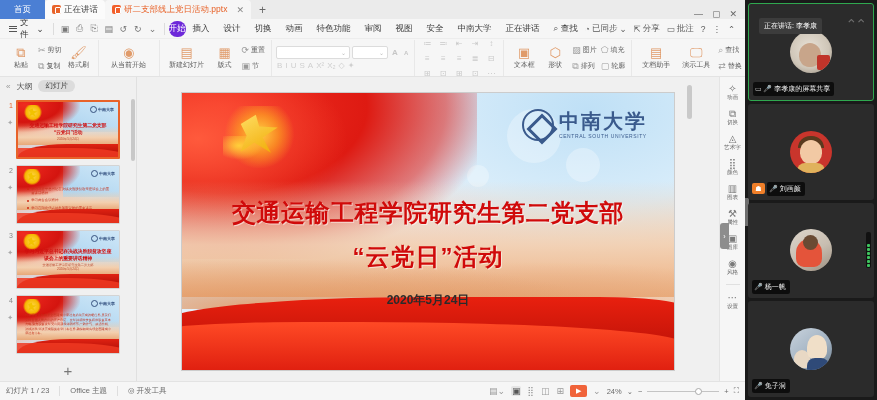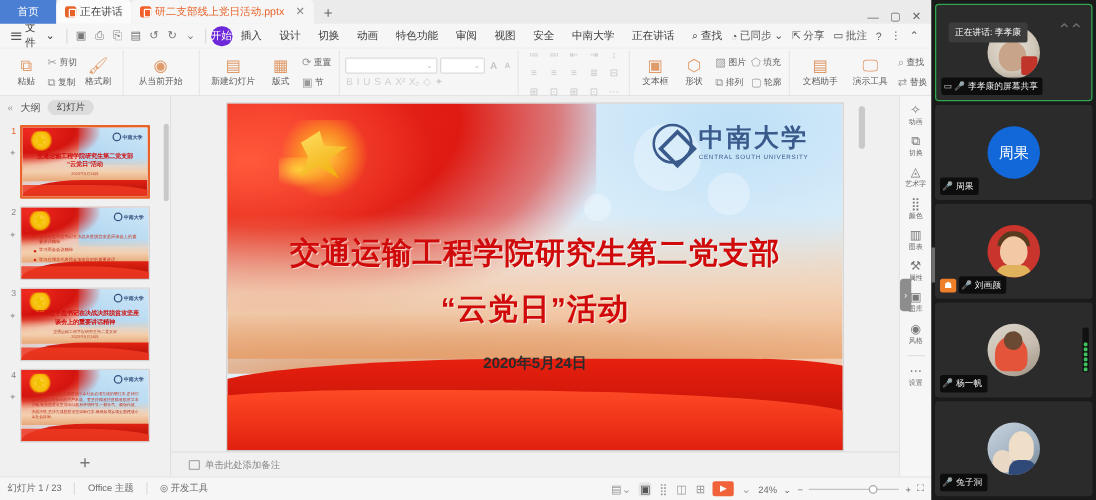--- a/index.html
+++ b/index.html
@@ -536,24 +536,20 @@
             </div>
             <div class="sl-cloud"></div>
             <div class="sl-mount"></div>
             <div class="sl-wave1"></div>
             <div class="sl-wave2"></div>
             <div class="sl-title">交通运输工程学院研究生第二党支部</div>
             <div class="sl-sub">“云党日”活动</div>
             <div class="sl-date">2020年5月24日</div>
           </div>
         </div>
-        <div class="notes">
-          <span class="nico"></span>
-          <span>单击此处添加备注</span>
-        </div>
         <div class="vscroll"></div>
       </div>
 
       <div class="rail">
         <div class="railitem">
           <span class="gl">✧</span>
           <span>动画</span>
         </div>
         <div class="railitem">
           <span class="gl">⧉</span>
@@ -630,29 +626,20 @@
       <div class="zav photo1"></div>
       <div class="znamebar">
         <span class="zname">
           <span class="shareico">▭</span>
           <span class="micmute">🎤</span>
           <span>李孝康的屏幕共享</span>
         </span>
       </div>
     </div>
 
-    <div class="ztile">
-      <div class="zav blue">周果</div>
-      <div class="znamebar">
-        <span class="zname">
-          <span class="micmute">🎤</span>
-          <span>周果</span>
-        </span>
-      </div>
-    </div>
 
     <div class="ztile">
       <div class="zav red">
         <span class="hair"></span>
         <span class="face"></span>
         <span class="body"></span>
       </div>
       <div class="znamebar">
         <span class="zhost">☗</span>
         <span class="zname">

